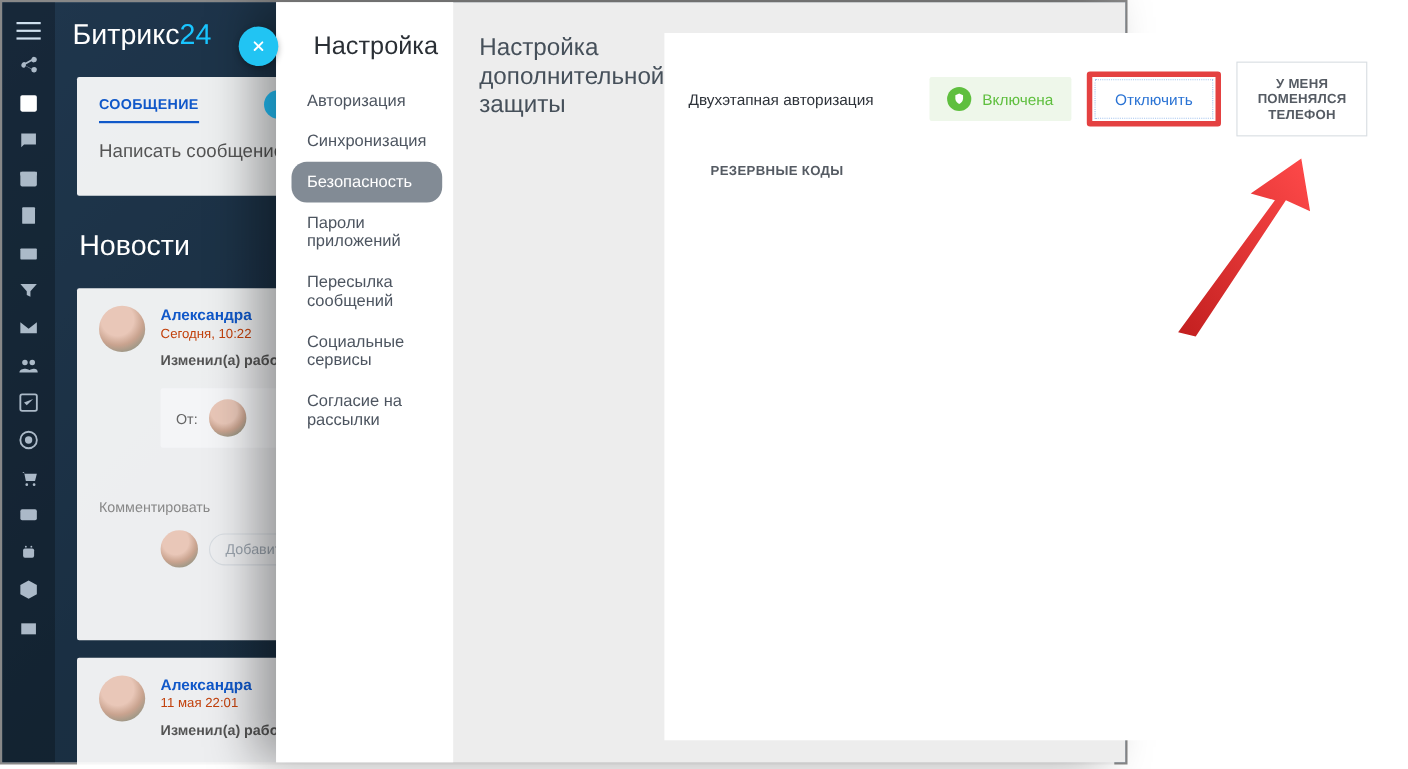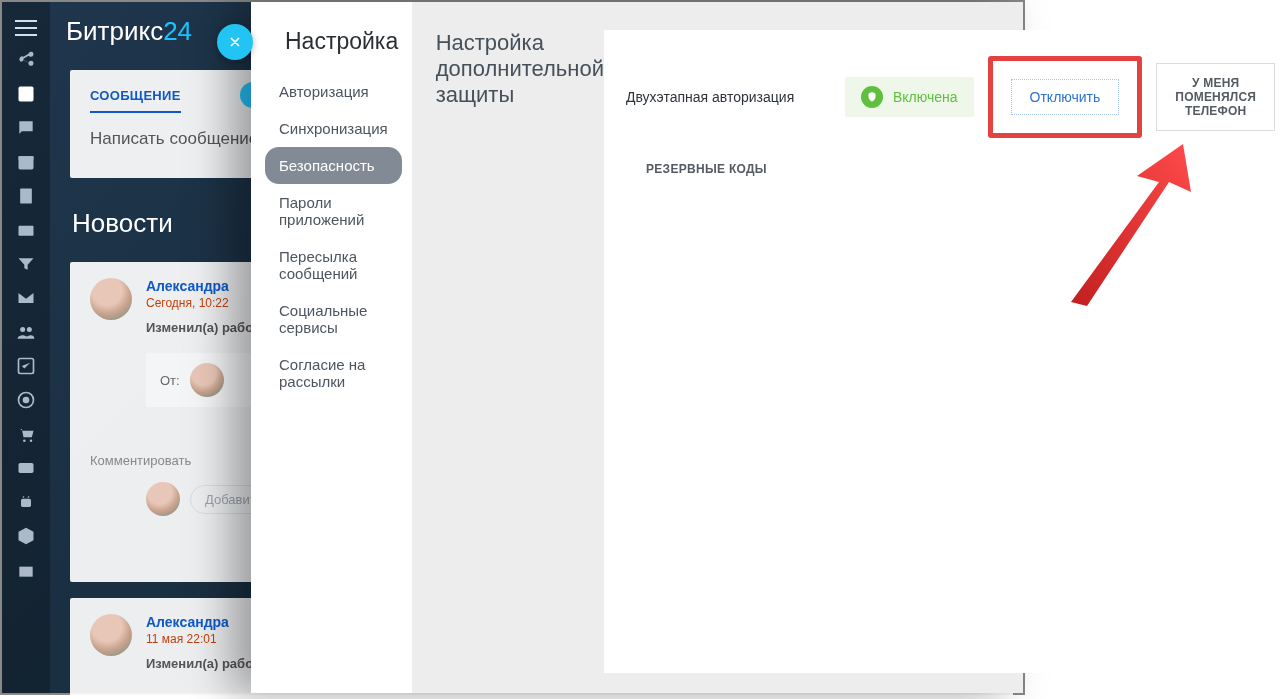--- a/index.html
+++ b/index.html
@@ -106,21 +106,21 @@
   .shield { width:22px;height:22px;border-radius:50%;
     background:#5fbf3f; display:flex;align-items:center;justify-content:center;}
   .shield svg{width:12px;height:12px;fill:#fff;}
   .status-pill span { color:#5fbf3f; font-weight:400; font-size:14px; }
 
   .btn-disable {
     border:1px dotted #a7c5ee; color:#2a73d4; font-size:14px;
     padding:9px 18px; background:#fff; cursor:pointer;
   }
   .highlight-box {
-    border:5px solid #e44141; padding:18px; border-radius:3px;
+    border:5px solid #e44141; padding:2px; border-radius:3px;
   }
 
   .btn-phone {
     border:1px solid #d8dde2; color:#555b63; font-size:12px; font-weight:700; letter-spacing:.2px;
     padding:12px 18px; background:#fff; cursor:pointer;
   }
 
   .backup-codes { margin-top:24px; margin-left:20px; font-size:12px; font-weight:700; color:#555b63; letter-spacing:.3px; cursor:pointer; }
 
   .arrow {

